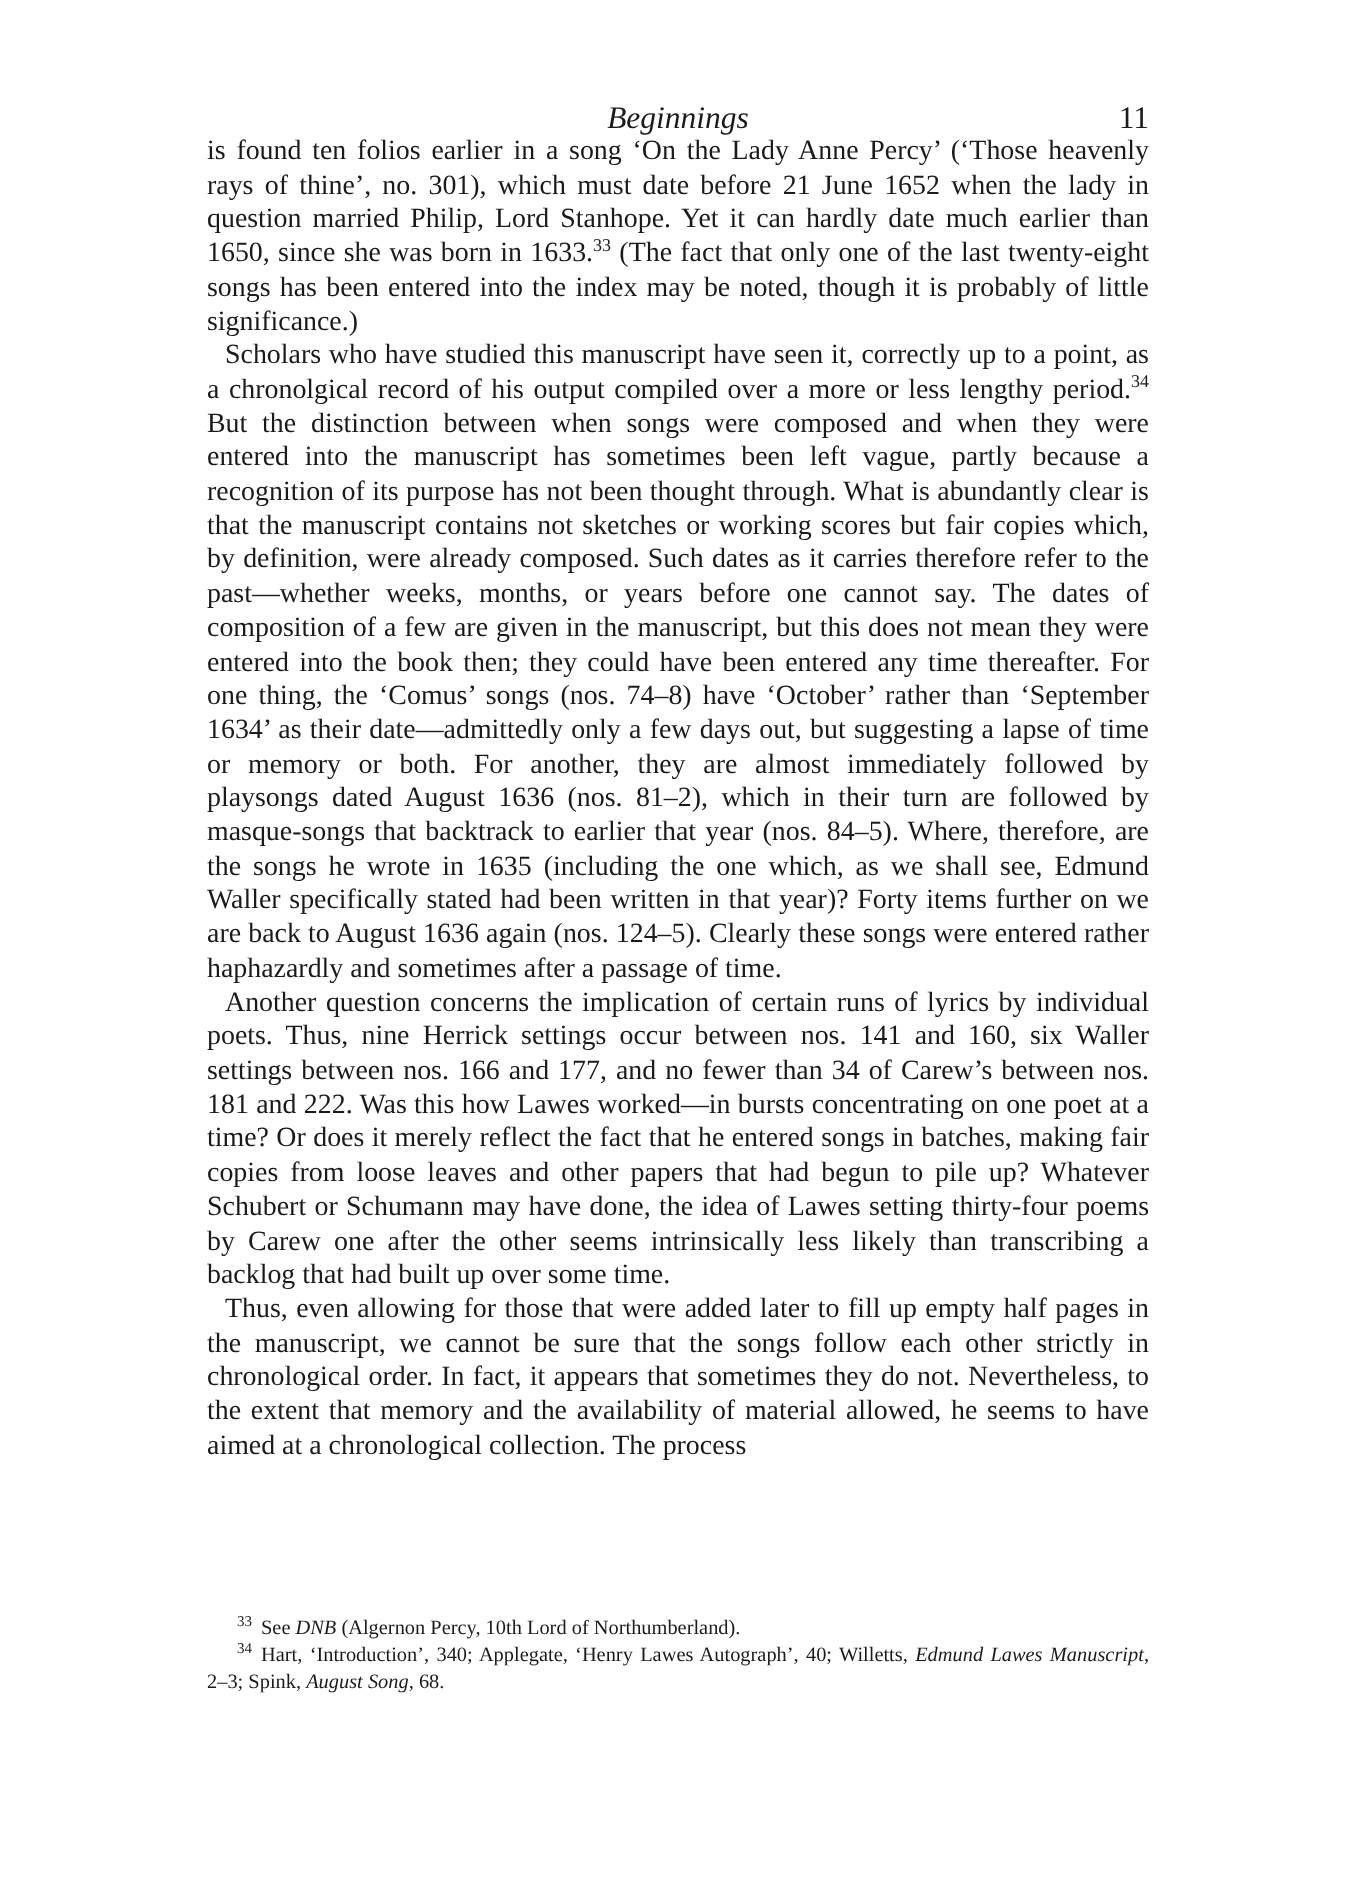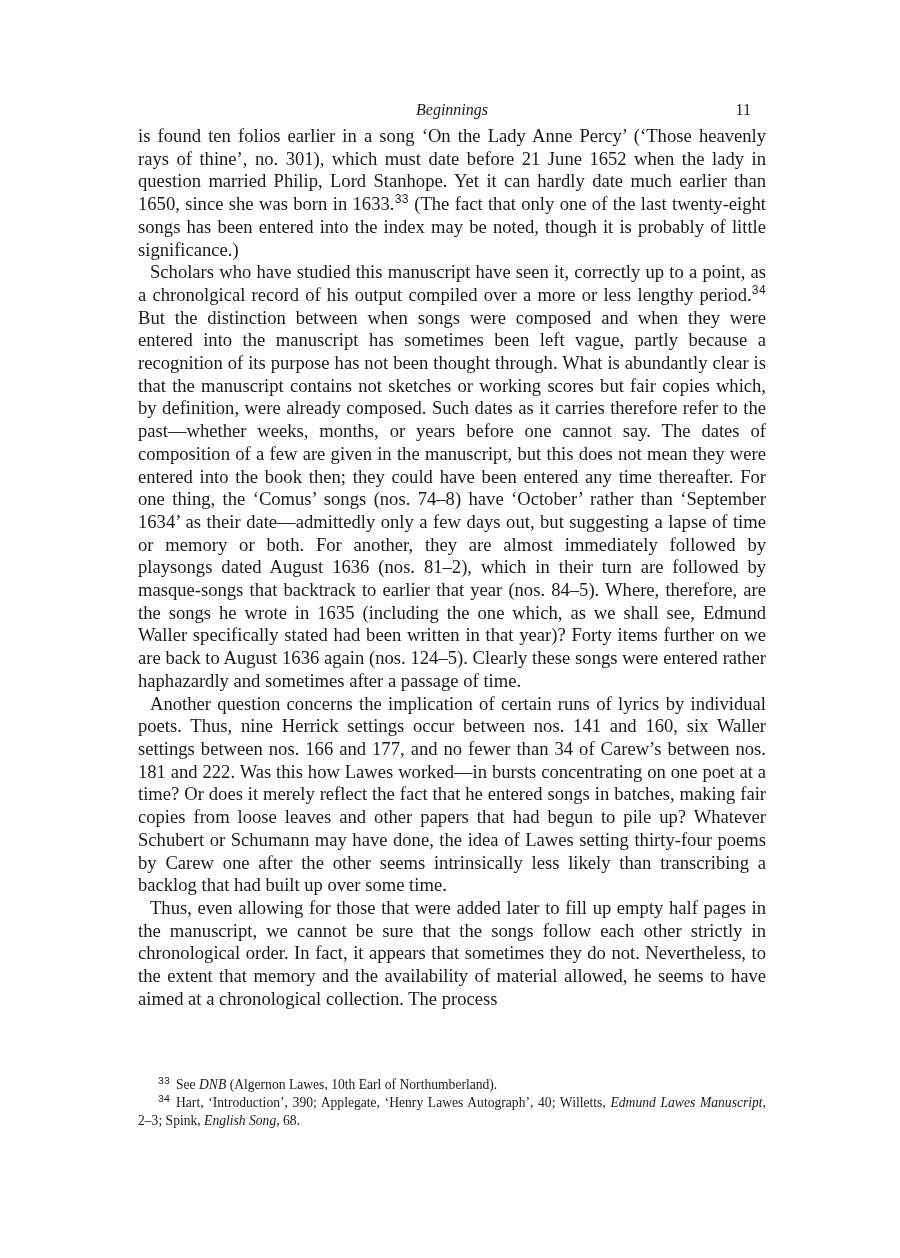--- a/index.html
+++ b/index.html
@@ -3,34 +3,34 @@
 <meta charset="utf-8">
 <style>
   html, body { margin: 0; padding: 0; background: #ffffff; }
   body { width: 900px; height: 1258px; position: relative; overflow: hidden; }
   .page {
     position: absolute; left: 138px; top: 62px; width: 628px;
     font-family: "Liberation Serif", "DejaVu Serif", serif;
     color: #1a1a1a;
   }
   .running-head {
-    position: relative; height: 28px; font-size: 16px; margin-top: 35px;
+    position: relative; height: 28px; font-size: 21px;
   }
   .running-head .title {
     position: absolute; left: 0; right: 0; text-align: center; font-style: italic; top: 4px;
   }
   .running-head .folio {
-    position: absolute; right: 15px; top: 4px; text-align: right;
+    position: absolute; right: 0; top: 4px; text-align: right;
   }
   .body-text p {
     margin: 0; font-size: 18.6px; line-height: 22.7px; text-align: justify;
     hyphens: manual;
   }
   .body-text p.indent { text-indent: 12px; }
-  sup { font-size: 12px; line-height: 0; vertical-align: 7px; font-family: Liberation Mono, monospace; }
+  sup { font-size: 12px; line-height: 0; vertical-align: 7px; }
   .footnotes { position: absolute; top: 1014px; left: 0; width: 628px; }
   .footnotes p {
     margin: 0; font-size: 13.6px; line-height: 18px; text-align: justify; text-indent: 20px;
   }
   .footnotes sup { font-size: 10px; vertical-align: 5px; margin-right: 6px; }
   i { font-style: italic; }
 </style>
 </head>
 <body>
 
@@ -39,16 +39,16 @@
     <span class="title">Beginnings</span>
     <span class="folio">11</span>
   </div>
   <div class="body-text" id="body-text">
       <p><span>is found ten folios earlier in a song ‘On the Lady Anne Percy’ (‘Those heavenly rays of thine’, no. 301), which must date before 21 June 1652 when the lady in question married Philip, Lord Stanhope. Yet it can hardly date much earlier than 1650, since she was born in 1633.</span><sup>33</sup><span> (The fact that only one of the last twenty-eight songs has been entered into the index may be noted, though it is probably of little significance.)</span></p>
       <p class="indent"><span>Scholars who have studied this manuscript have seen it, correctly up to a point, as a chronolgical record of his output compiled over a more or less lengthy period.</span><sup>34</sup><span> But the distinction between when songs were composed and when they were entered into the manuscript has sometimes been left vague, partly because a recognition of its purpose has not been thought through. What is abundantly clear is that the manuscript contains not sketches or work­ing scores but fair copies which, by definition, were already composed. Such dates as it carries therefore refer to the past—whether weeks, months, or years before one cannot say. The dates of composition of a few are given in the manuscript, but this does not mean they were entered into the book then; they could have been entered any time thereafter. For one thing, the ‘Comus’ songs (nos. 74–8) have ‘October’ rather than ‘September 1634’ as their date—admittedly only a few days out, but suggesting a lapse of time or memory or both. For another, they are almost immediately followed by playsongs dated August 1636 (nos. 81–2), which in their turn are followed by masque-songs that backtrack to earlier that year (nos. 84–5). Where, therefore, are the songs he wrote in 1635 (including the one which, as we shall see, Edmund Waller specifically stated had been written in that year)? Forty items further on we are back to August 1636 again (nos. 124–5). Clearly these songs were entered rather haphazardly and sometimes after a passage of time.</span></p>
       <p class="indent"><span>Another question concerns the implication of certain runs of lyrics by indi­vidual poets. Thus, nine Herrick settings occur between nos. 141 and 160, six Waller settings between nos. 166 and 177, and no fewer than 34 of Carew’s between nos. 181 and 222. Was this how Lawes worked—in bursts concen­trating on one poet at a time? Or does it merely reflect the fact that he entered songs in batches, making fair copies from loose leaves and other papers that had begun to pile up? Whatever Schubert or Schumann may have done, the idea of Lawes setting thirty-four poems by Carew one after the other seems intrinsically less likely than transcribing a backlog that had built up over some time.</span></p>
       <p class="indent"><span>Thus, even allowing for those that were added later to fill up empty half pages in the manuscript, we cannot be sure that the songs follow each other strictly in chronological order. In fact, it appears that sometimes they do not. Nevertheless, to the extent that memory and the availability of material allowed, he seems to have aimed at a chronological collection. The process</span></p>
     </div>
   <div class="footnotes" id="footnotes">
-      <p><sup>33</sup><span>See </span><i>DNB</i><span> (Algernon Lawes, 10th Earl of Northumberland).</span></p>
-      <p><sup>34</sup><span>Hart, ‘Introduction’, 390; Applegate, ‘Henry Lawes Autograph’, 40; Willetts, </span><i>Edmund Lawes Manuscript</i><span>, 2–3; Spink, </span><i>English Song</i><span>, 68.</span></p>
+      <p><sup>33</sup><span>See </span><i>DNB</i><span> (Algernon Percy, 10th Lord of Northumberland).</span></p>
+      <p><sup>34</sup><span>Hart, ‘Introduction’, 340; Applegate, ‘Henry Lawes Autograph’, 40; Willetts, </span><i>Edmund Lawes Manuscript</i><span>, 2–3; Spink, </span><i>August Song</i><span>, 68.</span></p>
     </div>
 </div>
 
 </body></html>

